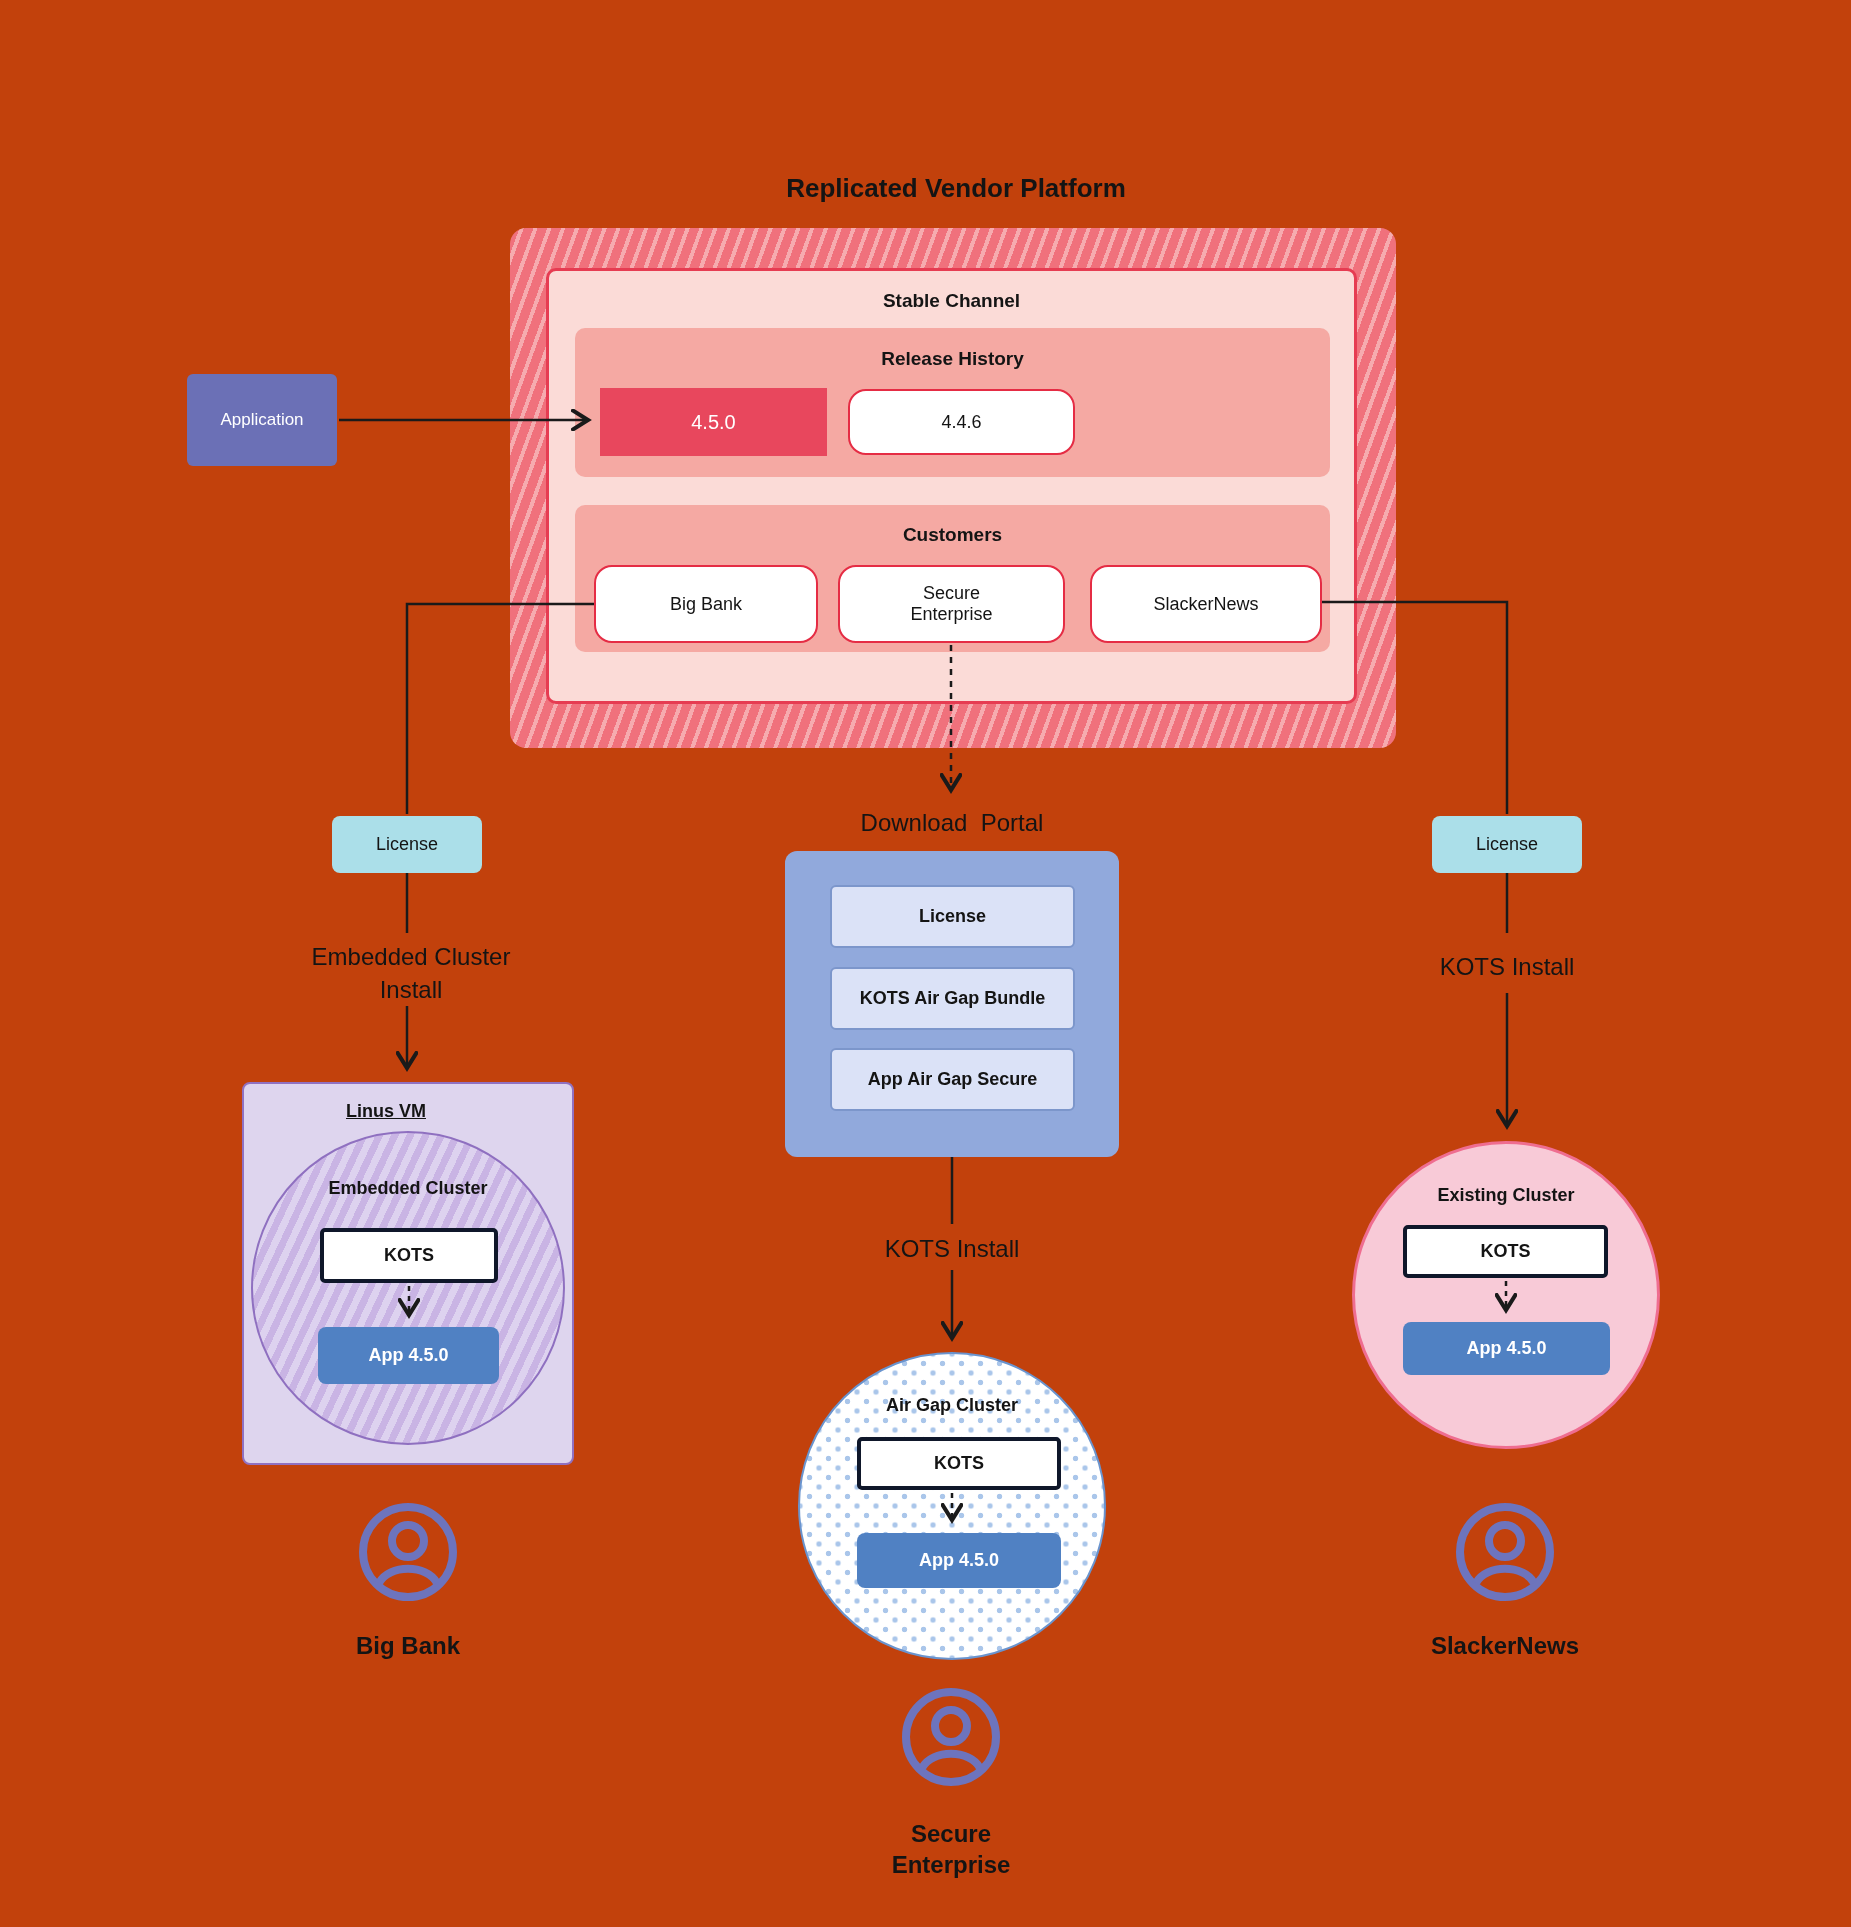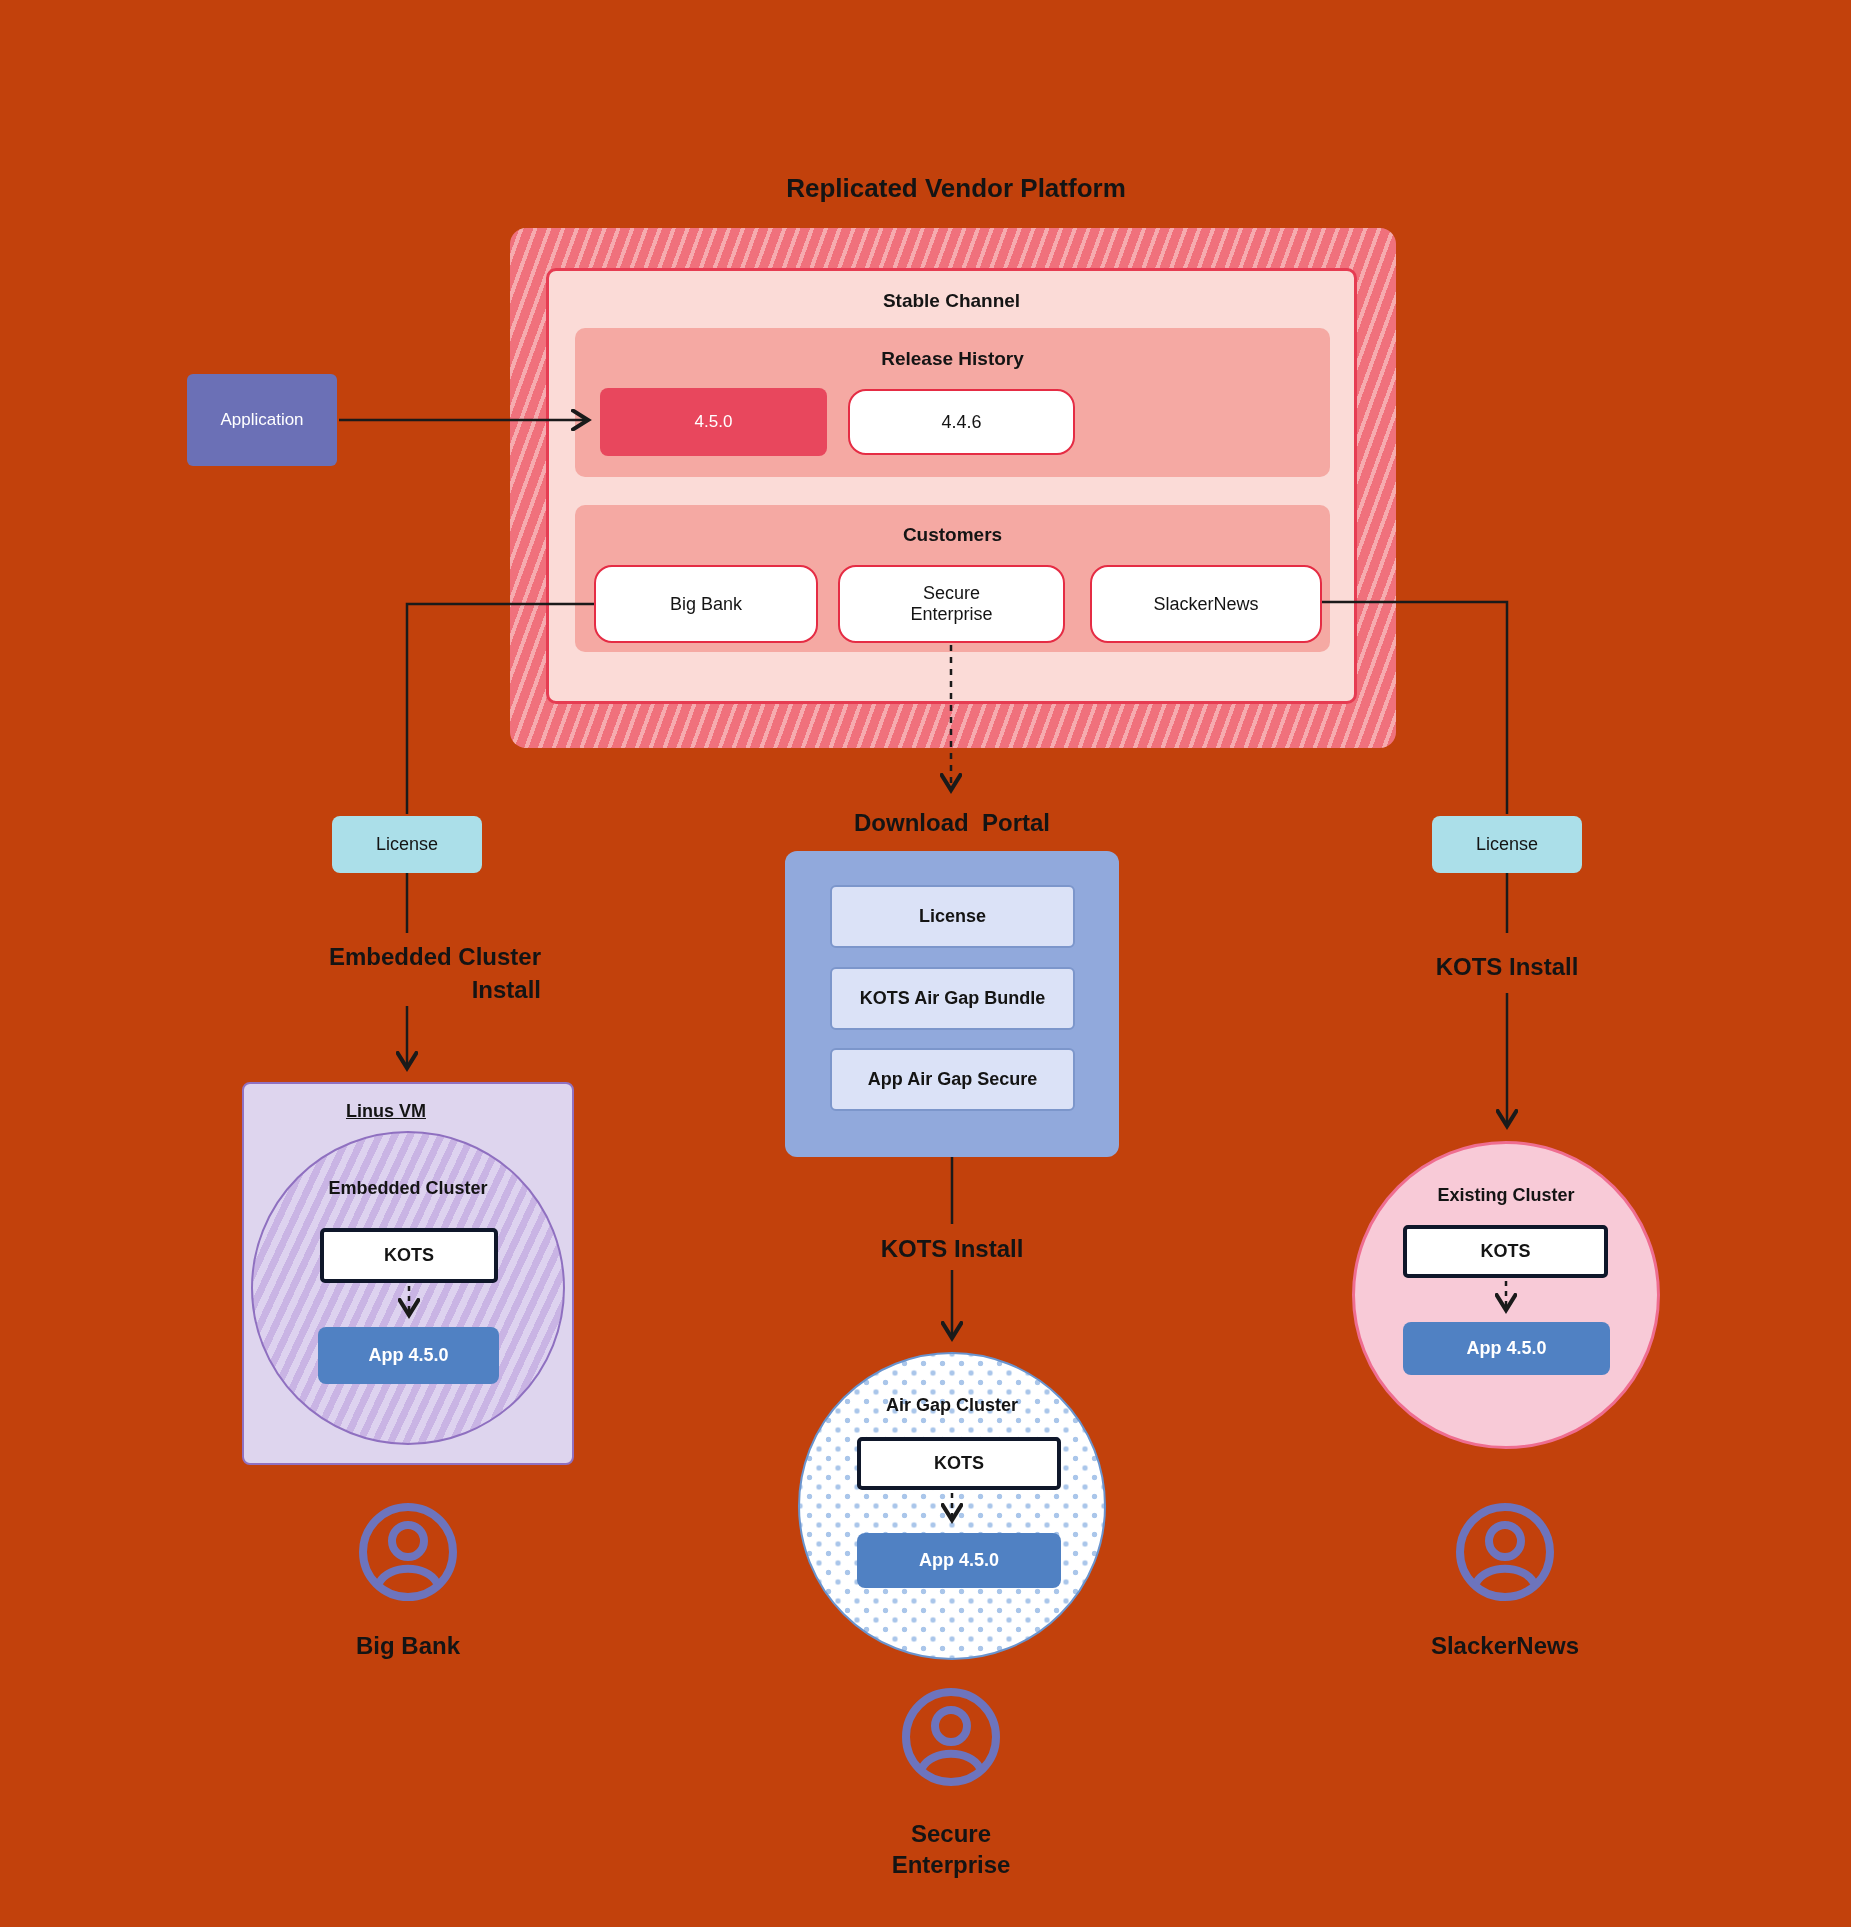--- a/index.html
+++ b/index.html
@@ -7,24 +7,24 @@
           font-family:"Liberation Sans",sans-serif;color:#141414;overflow:hidden;}
   .abs{position:absolute;box-sizing:border-box;}
   .center{display:flex;align-items:center;justify-content:center;text-align:center;}
   .title{font-size:26px;font-weight:600;}
   .hatch-red{background:repeating-linear-gradient(110deg,#f0717c 0 9px,#f6abaf 9px 13px);border-radius:16px;}
   .stable{background:#fbdbd7;border:3px solid #e63c52;border-radius:10px;}
   .panel{background:#f5a9a3;border-radius:10px;}
   .label-sm{font-size:19px;font-weight:600;}
   .box-white-red{background:#fff;border:2px solid #e52c44;border-radius:18px;font-size:18px;}
   .wrap-narrow span{display:inline-block;max-width:120px;}
-  .release-hot{background:#e8475d;border-radius:8px;color:#fff;font-size:17px;}
+  .release-hot{background:#e8475d;border-radius:0;color:#fff;font-size:20px;}
   .app-box{background:#6b70b6;border-radius:6px;color:#fff;font-size:17px;}
   .license{background:#abdfe9;border-radius:8px;font-size:18px;}
-  .flow-label{font-size:24px;font-weight:700;white-space:pre-wrap;line-height:1.38;text-align:right;}
+  .flow-label{font-size:24px;font-weight:400;white-space:pre-wrap;line-height:1.38;}
   .portal{background:#91a9dc;border-radius:12px;}
   .bundle{background:#dbe2f7;border:2px solid #7c96cb;border-radius:6px;font-size:18px;font-weight:600;}
   .vmbox{background:#ded5ee;border:2px solid #9071c1;border-radius:8px;}
   .circle{border-radius:50%;}
   .hatch-purple{background:repeating-linear-gradient(115deg,#c9b4e4 0 7px,#ddd2ef 7px 14px);border:2px solid #8f70c0;}
   .dots-blue{background-color:#fff;
      background-image:radial-gradient(circle,#aac6ea 2.4px,transparent 3.1px),
                       radial-gradient(circle,#aac6ea 2.4px,transparent 3.1px);
      background-size:19px 19px;background-position:0 0,9.5px 9.5px;
      border:2px solid #6a94ce;}

